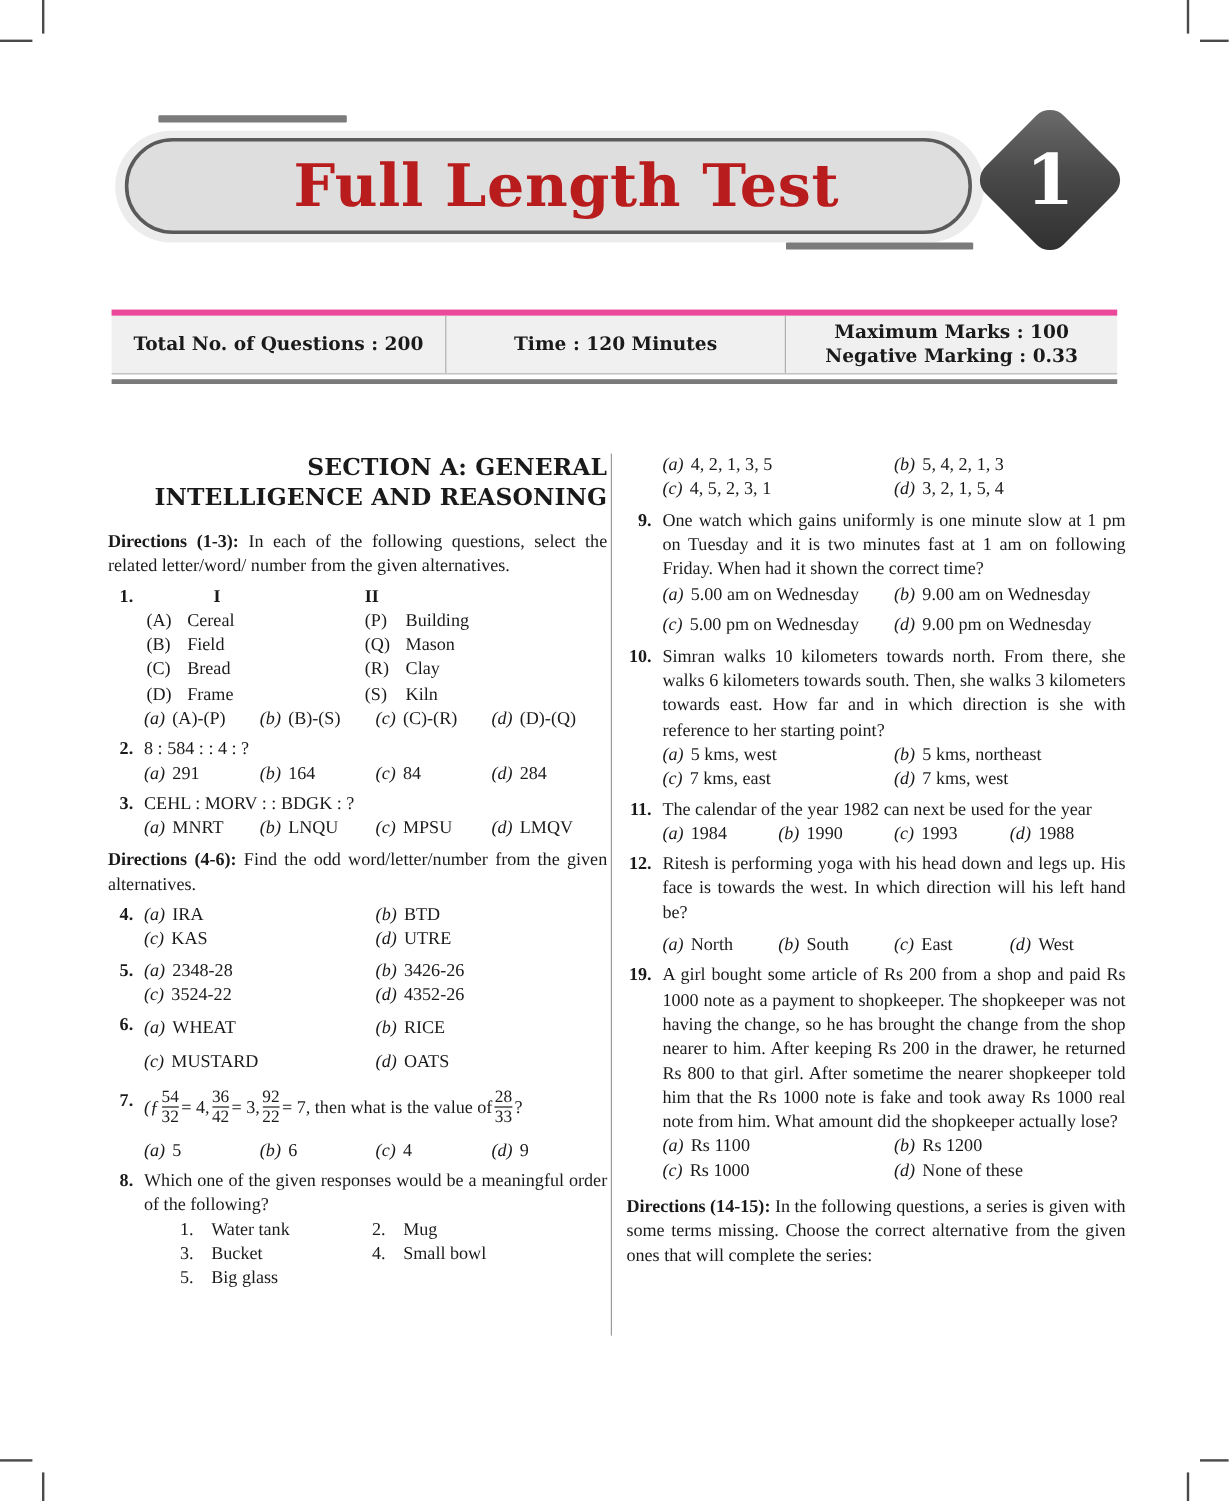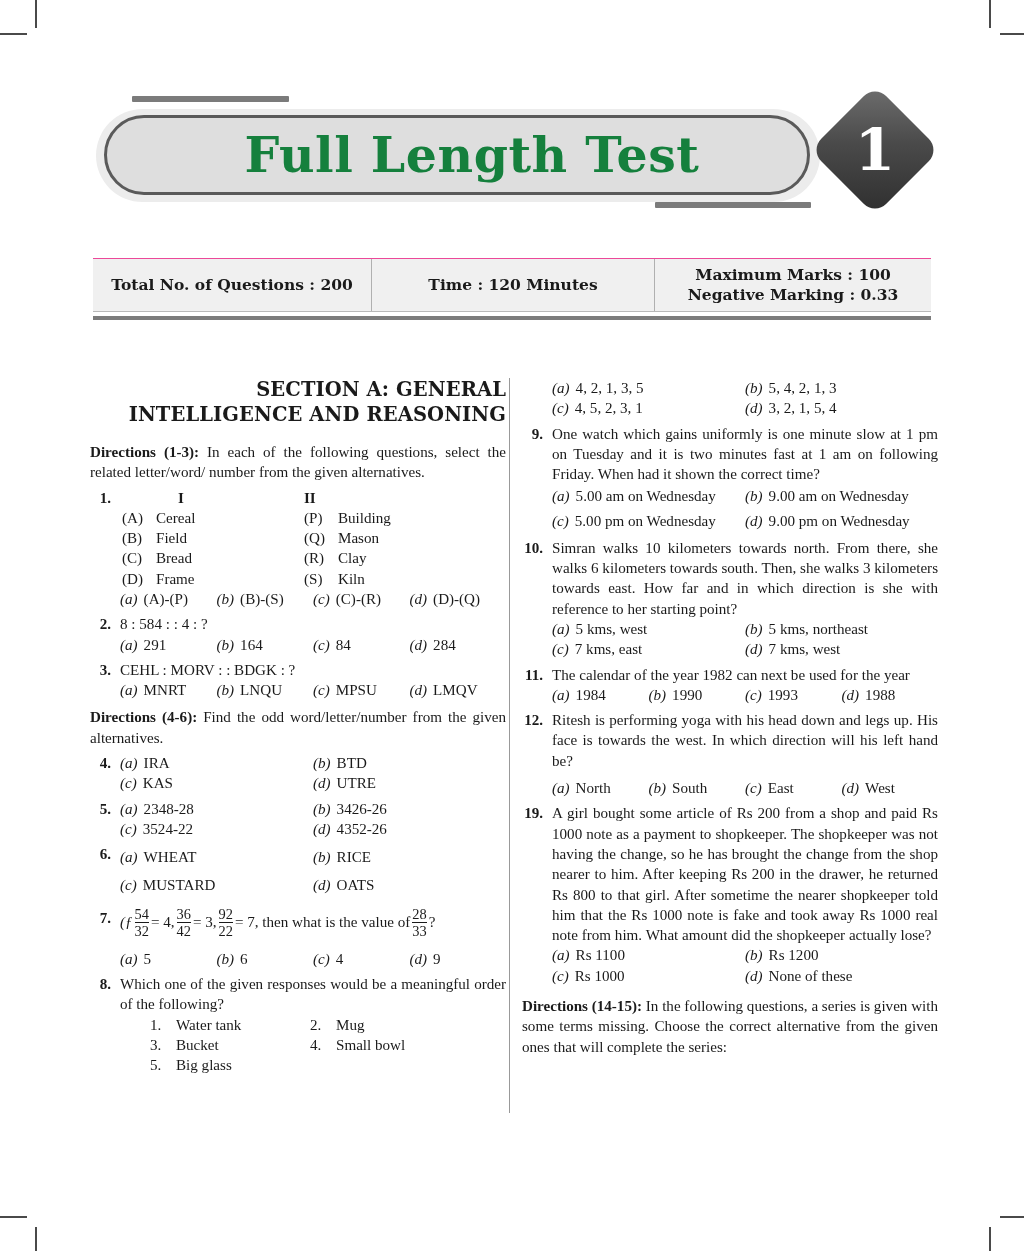--- a/index.html
+++ b/index.html
@@ -34,21 +34,21 @@
     border-radius:42px;
     box-sizing:border-box;
   }
   .banner-title{
     position:absolute;left:104px;top:31px;width:706px;height:80px;
     display:flex;align-items:center;justify-content:center;
     font-family:"DejaVu Serif", serif;
     font-weight:bold;
     font-size:49px;
     letter-spacing:.5px;
-    color:#15803d;
+    color:#b91c1c;
     padding-left:30px;
     box-sizing:border-box;
   }
 
   .badge-diamond{
     position:absolute;left:829px;top:20px;width:92px;height:92px;
     background:linear-gradient(135deg,#6f6f6f 0%,#4a4a4a 45%,#2e2e2e 100%);
     border-radius:16px;
     transform:rotate(45deg);
   }
@@ -56,21 +56,21 @@
     position:absolute;left:829px;top:20px;width:92px;height:92px;
     display:flex;align-items:center;justify-content:center;
     font-family:"DejaVu Serif", serif;
     font-weight:bold;font-size:58px;color:#ffffff;
   }
 
   
   .info-table{
     position:absolute;left:93px;top:258px;width:838px;height:54px;
     background:#f0f0f0;
-    border-top:1px solid #ec4899;
+    border-top:5px solid #ec4899;
     border-bottom:1px solid #b8b8b8;
     display:flex;
     box-sizing:border-box;
   }
   .info-cell{
     flex:1;display:flex;flex-direction:column;
     align-items:center;justify-content:center;
     font-family:"DejaVu Serif", serif;
     font-weight:bold;font-size:15.5px;color:#1a1a1a;
     line-height:1.32;

